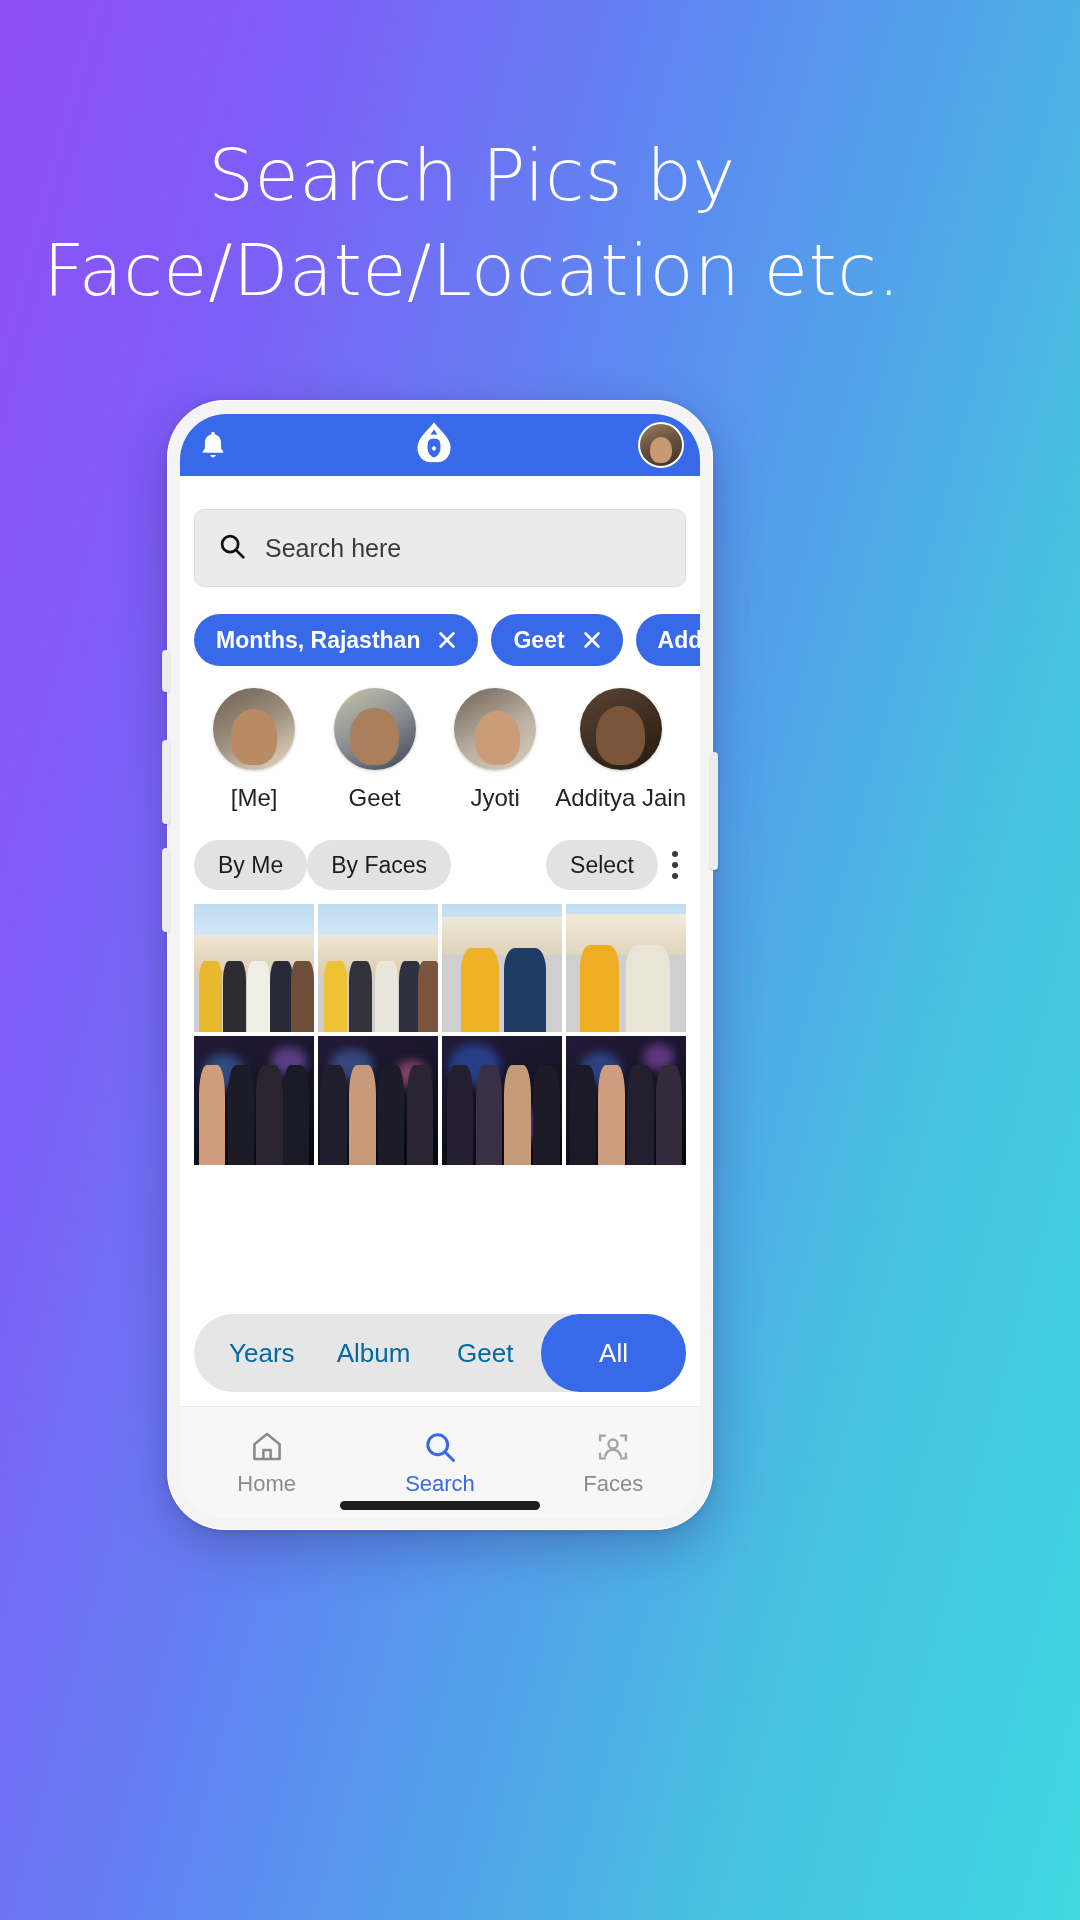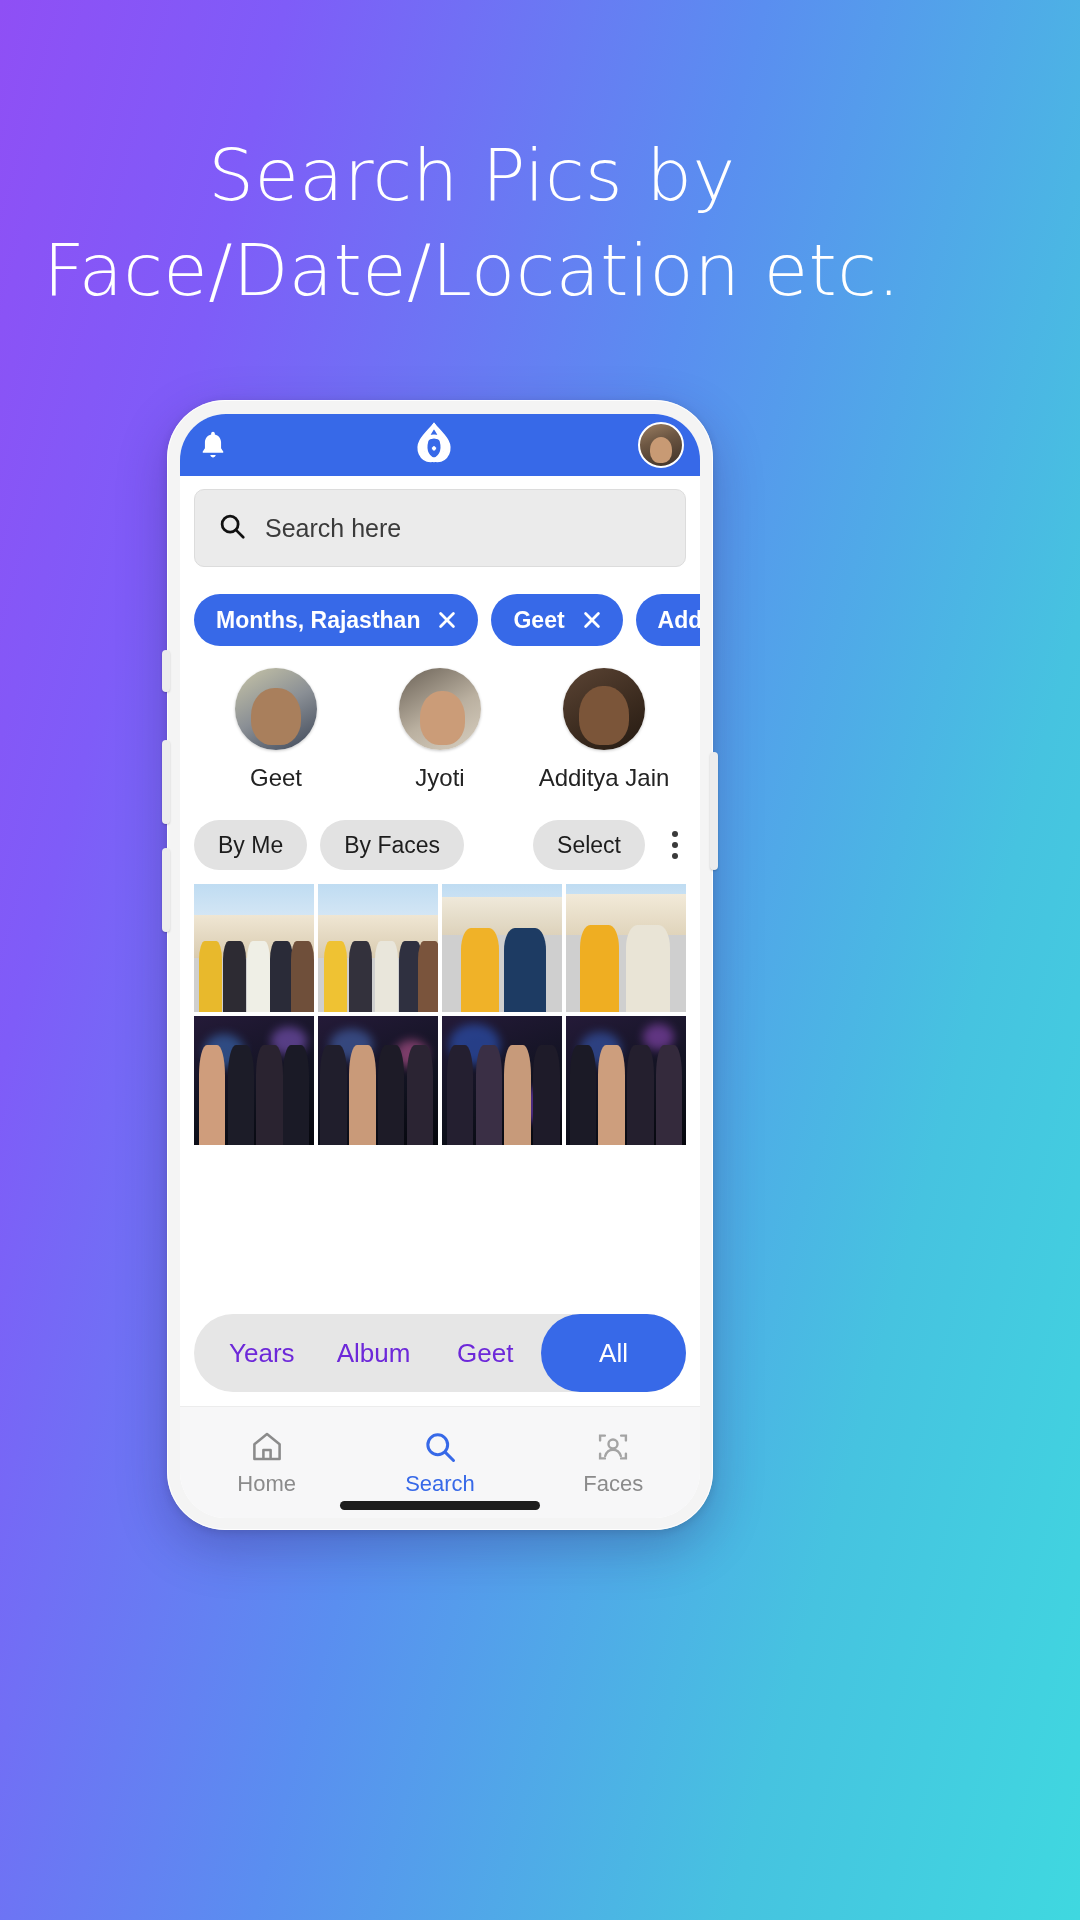--- a/index.html
+++ b/index.html
@@ -57,21 +57,21 @@
     width:46px; height:46px; border-radius:50%;
     background:linear-gradient(160deg,#9c7f63 0%,#6d5743 40%,#3e3026 100%);
     border:2px solid #ffffff; overflow:hidden; position:relative;
   }
   .avatar-top::after{
     content:""; position:absolute; left:24%; top:30%; width:52%; height:62%;
     border-radius:50% 50% 42% 42%; background:#c89a74;
   }
 
   
-  .search-wrap { padding:13px 14px 0 14px; }
+  .search-wrap { padding:13px 14px 0 14px;margin-top:20px; }
   .search-field {
     height:78px; background:#ebebeb; border:1px solid #dcdcdc;
     border-radius:10px; display:flex; align-items:center; padding:0 22px; gap:18px;
   }
   .search-ph { font-size:25px; color:#3b3b3b; }
 
   
   .chips-row { display:flex; gap:13px; padding:27px 0 0 14px; overflow:hidden; }
   .chip-blue {
     background:#3769e8; color:#fff; border-radius:40px;
@@ -97,21 +97,21 @@
   .f2 { background:linear-gradient(150deg,#6b6257 0%,#bab0a0 55%,#d8cfc0 100%); }
   .f2::after{ content:""; position:absolute; left:26%; top:28%; width:54%; height:66%;
     border-radius:48% 48% 42% 42%; background:#cb9c78; }
   .f3 { background:linear-gradient(150deg,#5b4434 0%,#3a2a1e 60%,#241a12 100%); }
   .f3::after{ content:""; position:absolute; left:20%; top:22%; width:60%; height:72%;
     border-radius:48% 48% 42% 42%; background:#7b5539; }
   .face-name { font-size:24px; color:#232323; margin-top:14px; white-space:nowrap; }
 
   
   .toolbar {
-    display:flex; align-items:center; gap:13px;
+    display:flex; align-items:center; 
     padding:28px 8px 0 14px;
   }
   .chip-grey {
     background:#e2e2e2; color:#1d1d1d; border-radius:40px;
     height:50px; display:flex; align-items:center; padding:0 24px;
     font-size:23px; white-space:nowrap;
   }
   .spacer { flex:1 1 auto; }
   .kebab { width:34px; height:34px; display:flex; flex-direction:column;
            align-items:center; justify-content:center; gap:5px; }
@@ -129,21 +129,21 @@
   .night .nb { position:absolute; bottom:0; width:22%; height:78%; border-radius:30% 30% 0 0; }
   .glow { position:absolute; border-radius:50%; filter:blur(5px); opacity:.55; }
 
   
   .segmented-wrap { margin-top:auto; padding:0 14px 14px 14px; }
   .segmented {
     background:#e6e6e6; border-radius:44px; height:78px;
     display:flex; align-items:center; justify-content:space-between;
     padding-left:12px;
   }
-  .seg { flex:1 1 0; text-align:center; font-size:26px; color:#6d28d9; }
+  .seg { flex:1 1 0; text-align:center; font-size:26px; color:#0369a1; }
   .seg.active {
     background:#3769e8; color:#ffffff; border-radius:44px;
     height:78px; line-height:78px; flex:0 0 145px;
   }
 
   
   .bottomnav {
     background:#f7f7f8; height:112px; display:flex; align-items:center;
     border-top:1px solid #ececec; flex:0 0 auto;
   }
@@ -222,20 +222,24 @@
             </svg>
         </span>
       </div>
       <div class="chip-blue">
         <span>Additya Jain</span>
 
       </div>
     </div>
 
     <div class="faces">
+      <div class="face">
+        <span class="face-img f0"></span>
+        <span class="face-name">[Me]</span>
+      </div>
       <div class="face">
         <span class="face-img f1"></span>
         <span class="face-name">Geet</span>
       </div>
       <div class="face">
         <span class="face-img f2"></span>
         <span class="face-name">Jyoti</span>
       </div>
       <div class="face">
         <span class="face-img f3"></span>

